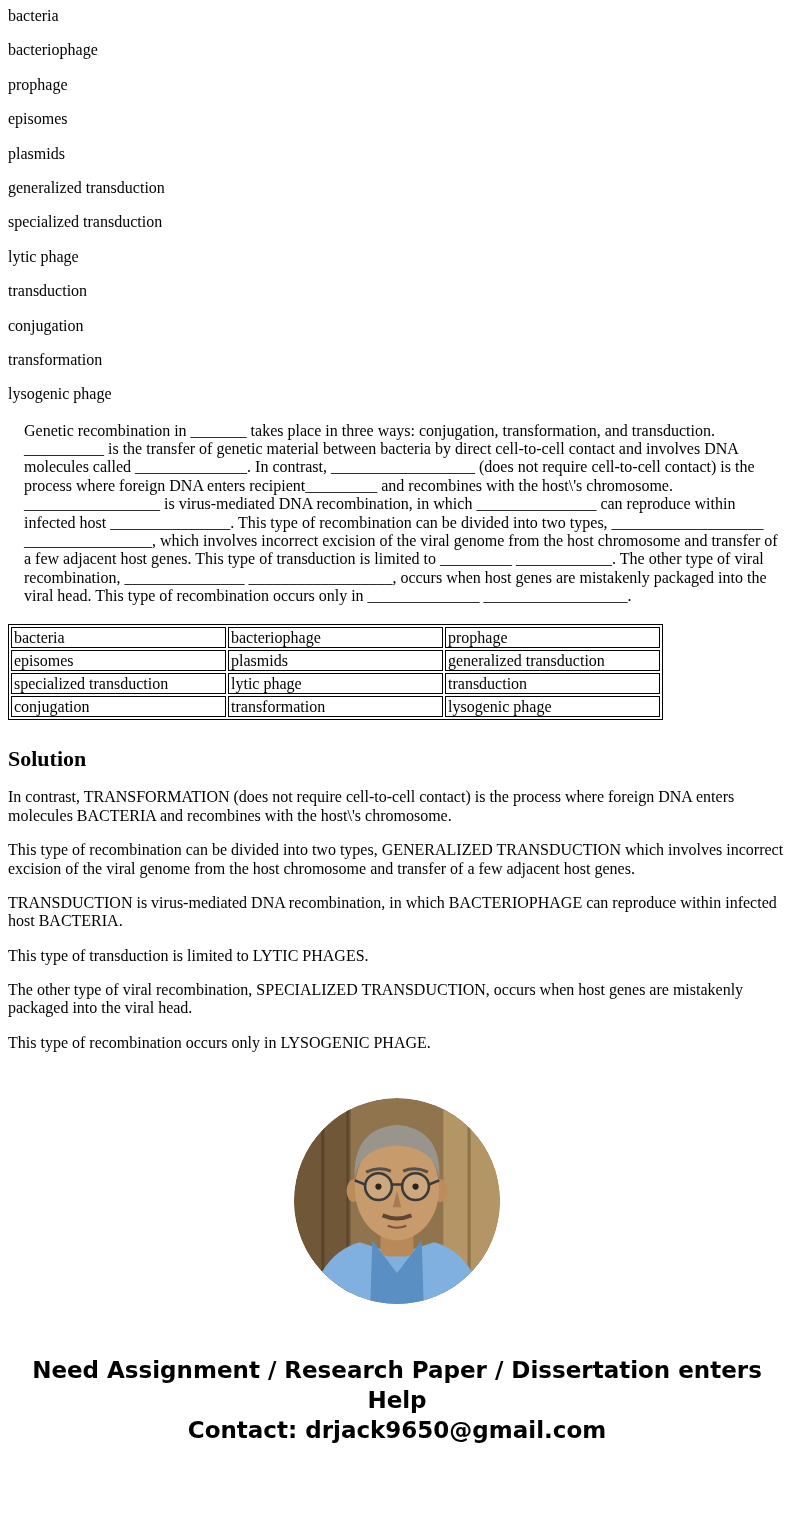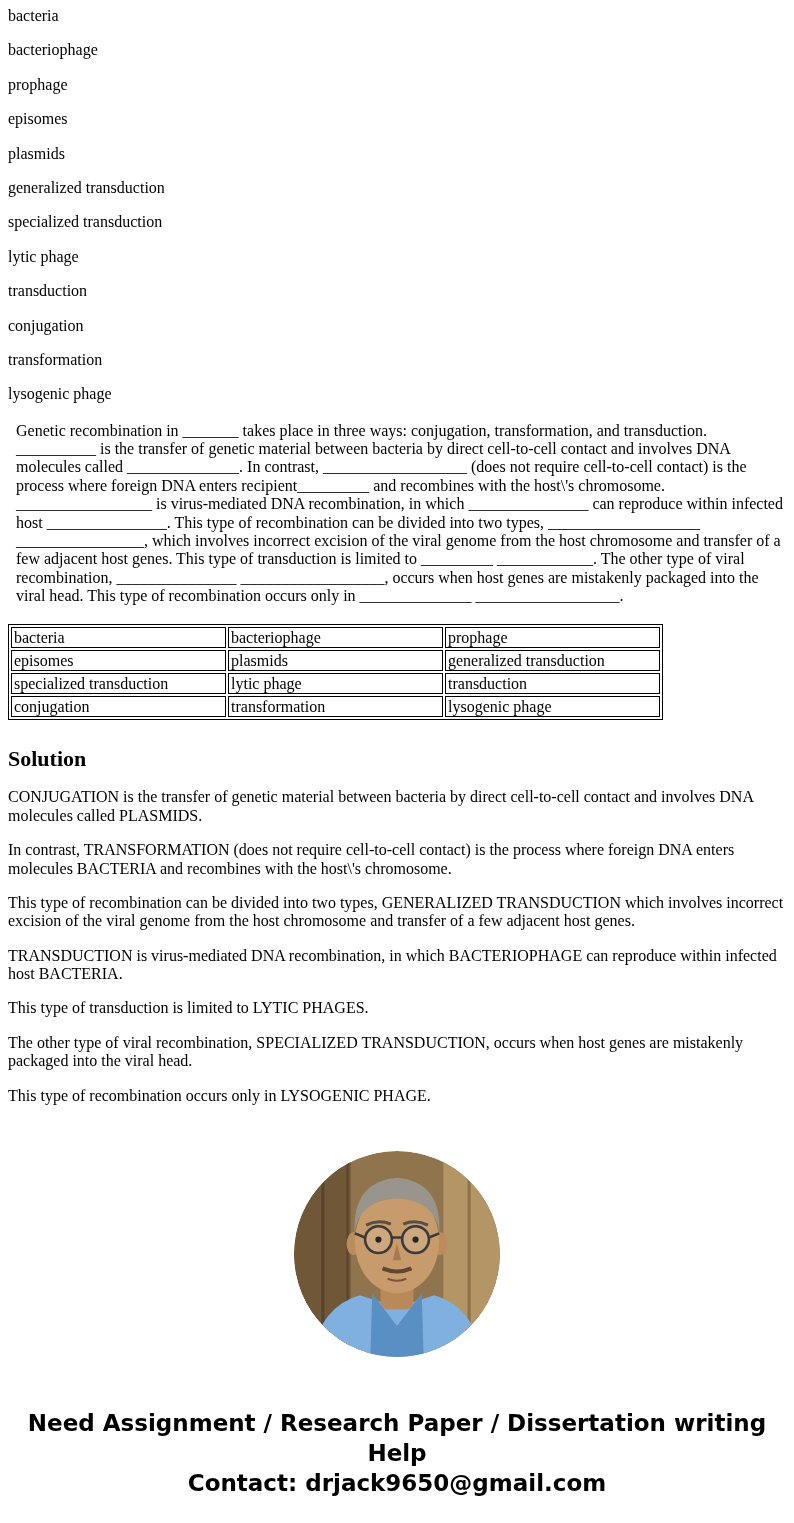--- a/index.html
+++ b/index.html
@@ -8,21 +8,21 @@
     min-height: 1523px;
     color: #000000;
     font-family: "Liberation Serif", "DejaVu Serif", serif;
     font-size: 16px;
   }
   .page { padding: 7px 8px 40px 8px; }
 
   p { margin: 16px 0; line-height: 1.15; }
   .terms p:first-child { margin-top: 0; }
 
-  .question { margin: 18px 0 16px 8px; }
+  .question { margin: 18px 0 16px 16px; }
 
   table.word-bank {
     border: 1px solid #000;
     border-collapse: separate;
     border-spacing: 2px;
     margin: 18px 0 10px 0;
   }
   table.word-bank td {
     border: 1px solid #000;
     padding: 0 2px;
@@ -103,21 +103,20 @@
         <td>conjugation</td>
         <td>transformation</td>
         <td>lysogenic phage</td>
       </tr>
     </tbody>
   </table>
 
   <h3 class="solution-heading">Solution</h3>
 
   <div class="solution-body">
-    <p>CONJUGATION is the transfer of genetic material between bacteria by direct cell-to-cell contact and involves DNA molecules called PLASMIDS.</p>
     <p>In contrast, TRANSFORMATION (does not require cell-to-cell contact) is the process where foreign DNA enters molecules BACTERIA and recombines with the host\'s chromosome.</p>
     <p>This type of recombination can be divided into two types, GENERALIZED TRANSDUCTION which involves incorrect excision of the viral genome from the host chromosome and transfer of a few adjacent host genes.</p>
     <p>TRANSDUCTION is virus-mediated DNA recombination, in which BACTERIOPHAGE can reproduce within infected host BACTERIA.</p>
     <p>This type of transduction is limited to LYTIC PHAGES.</p>
     <p>The other type of viral recombination, SPECIALIZED TRANSDUCTION, occurs when host genes are mistakenly packaged into the viral head.</p>
     <p>This type of recombination occurs only in LYSOGENIC PHAGE.</p>
   </div>
 
   <div class="avatar-wrap">
     <span class="avatar">
@@ -162,17 +161,17 @@
           <path d="M100 90 L96 106 L104 106 Z" fill="#a87a4e"></path>
 
           <path d="M86 114 Q100 120 114 114" stroke="#5e4633" stroke-width="4" fill="none"></path>
           <path d="M91 124 Q100 128 109 124" stroke="#7a5340" stroke-width="2" fill="none"></path>
         </g>
       </svg>
     </span>
   </div>
 
   <div class="footer">
-    <div>Need Assignment / Research Paper / Dissertation writing Help</div>
+    <div>Need Assignment / Research Paper / Dissertation enters Help</div>
     <div>Contact: drjack9650@gmail.com</div>
   </div>
 
 </div>
 
 </body></html>

